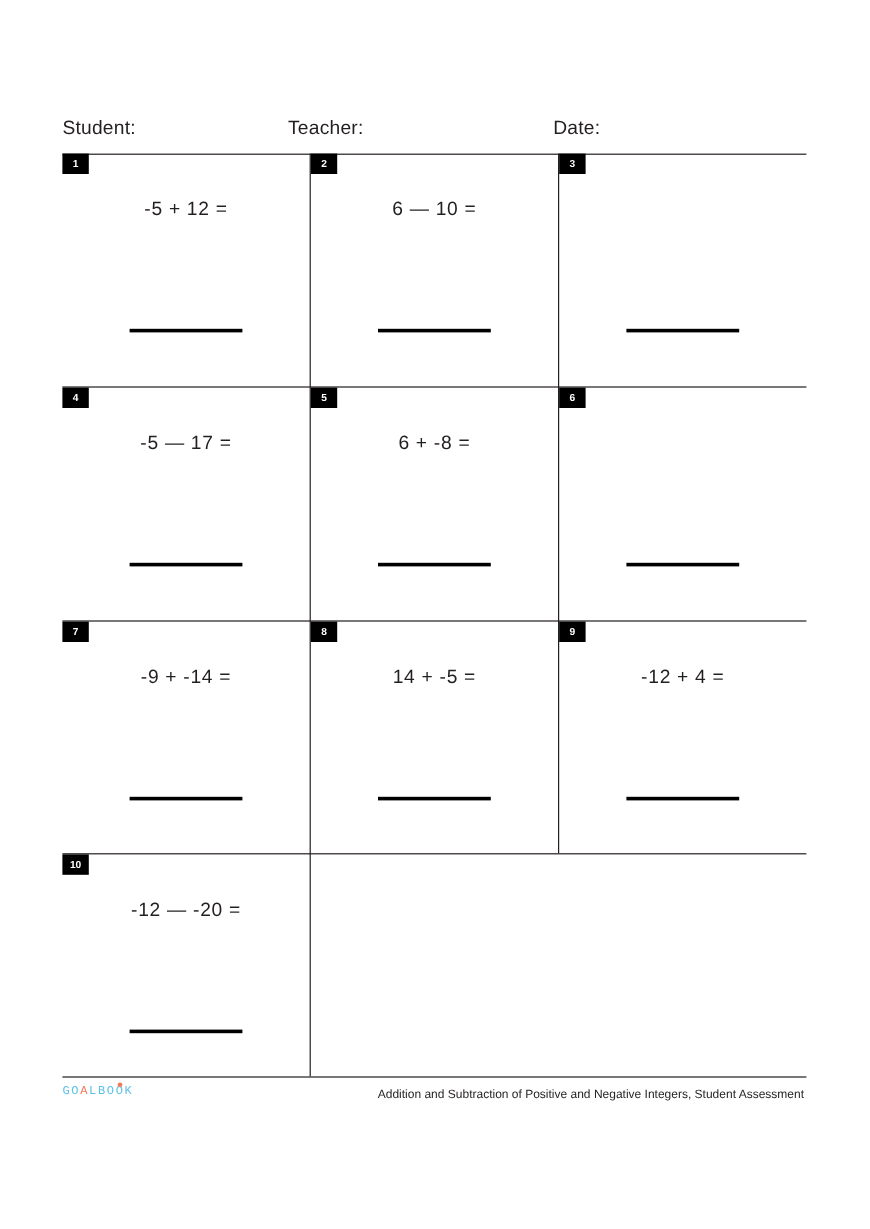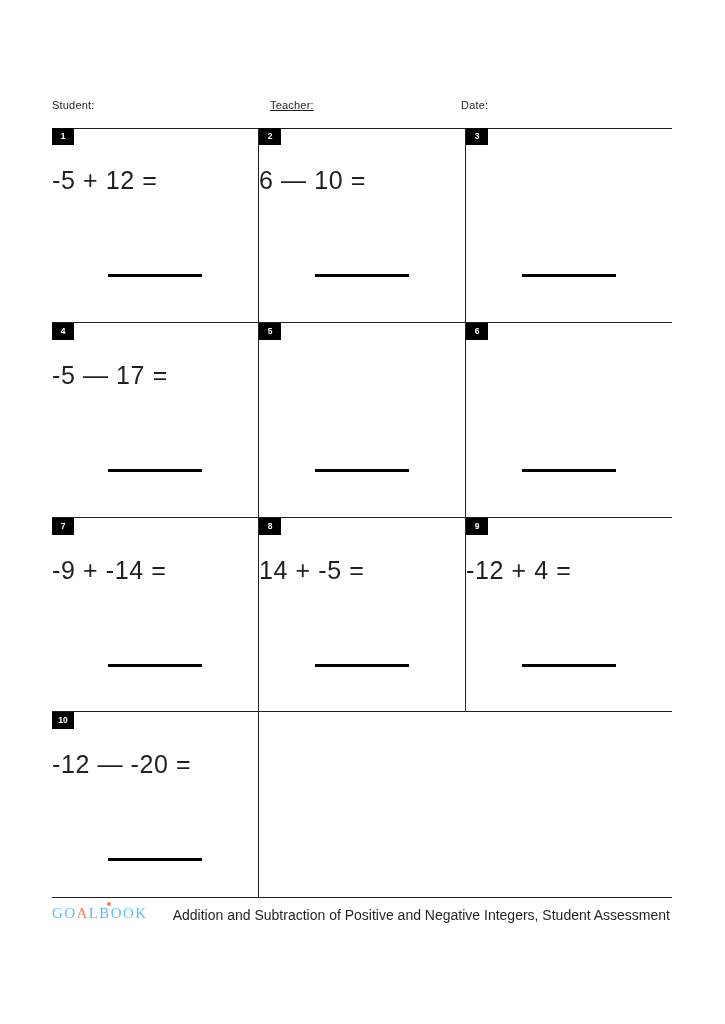--- a/index.html
+++ b/index.html
@@ -27,27 +27,27 @@
   
   .header {
     position: absolute;
     left: 52px;
     top: 99px;
     width: 620px;
     height: 20px;
   }
   .header-field {
     position: absolute;
-    font-size: 11px;
+    font-size: 16px;
     color: #231f20;
     letter-spacing: 0.2px;
     white-space: nowrap;
   }
   .hf-student { left: 0px;   top: 0px; }
-  .hf-teacher { left: 218px; top: 0px; text-decoration: underline; }
+  .hf-teacher { left: 188px; top: 0px; }
   .hf-date    { left: 409px; top: 0px; }
 
   
   .grid {
     position: absolute;
     left: 52px;
     top: 128px;
     width: 620px;
     height: 770px;
   }
@@ -101,21 +101,22 @@
     line-height: 17px;
     text-align: center;
     padding: 0 3px;
     box-sizing: border-box;
   }
   .qtext {
     position: absolute;
     left: 0;
     top: 38px;
     width: 206px;
-    font-size: 25px;
+    text-align: center;
+    font-size: 16px;
     color: #231f20;
     letter-spacing: 0.6px;
     white-space: nowrap;
   }
   .answer-line {
     position: absolute;
     left: 50%;
     transform: translateX(-50%);
     top: 146px;
     width: 94px;
@@ -128,44 +129,44 @@
     position: absolute;
     left: 52px;
     top: 903px;
     width: 620px;
     height: 22px;
   }
   .logo {
     position: absolute;
     left: 0px;
     top: 2px;
-    font-size: 15px;
+    font-size: 10px;
     letter-spacing: 1.4px;
     color: #5bc2e7;
-    font-family: Liberation Serif, serif;
+    font-family: Liberation Mono, monospace;
     white-space: nowrap;
   }
   .logo .accent {
     color: #f4795b;
     position: relative;
   }
   .logo .dot {
     position: absolute;
     left: 31px;
     top: -3px;
     width: 4px;
     height: 4px;
     background: #f4795b;
     border-radius: 50%;
   }
   .footer-title {
     position: absolute;
     right: 2px;
     top: 4px;
-    font-size: 14px;
+    font-size: 10px;
     color: #231f20;
     white-space: nowrap;
   }
 </style>
 </head>
 <body>
 
 <div class="page">
 
   <div class="header">
@@ -202,20 +203,21 @@
     </div>
 
     <div class="cell row1 col0">
       <div class="qnum">4</div>
       <div class="qtext">-5 — 17 =</div>
       <div class="answer-line"></div>
     </div>
 
     <div class="cell row1 col1">
       <div class="qnum">5</div>
+      <div class="qtext">6 + -8 =</div>
       <div class="answer-line"></div>
     </div>
 
     <div class="cell row1 col2">
       <div class="qnum">6</div>
       <div class="answer-line"></div>
     </div>
 
     <div class="cell row2 col0">
       <div class="qnum">7</div>

